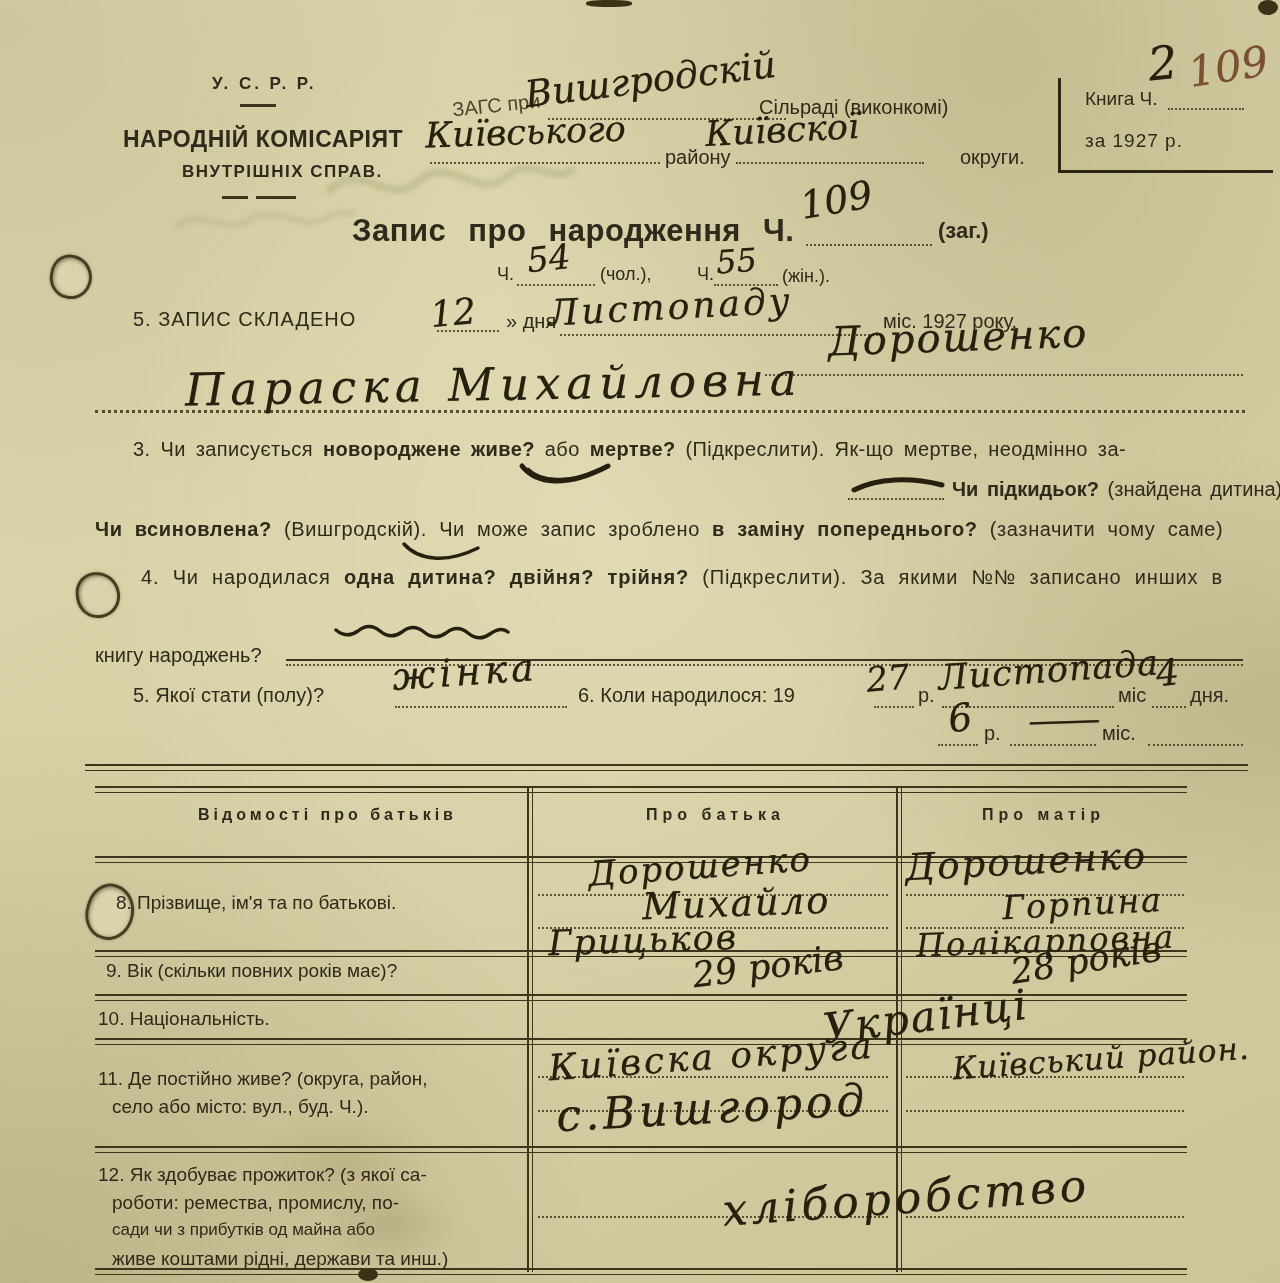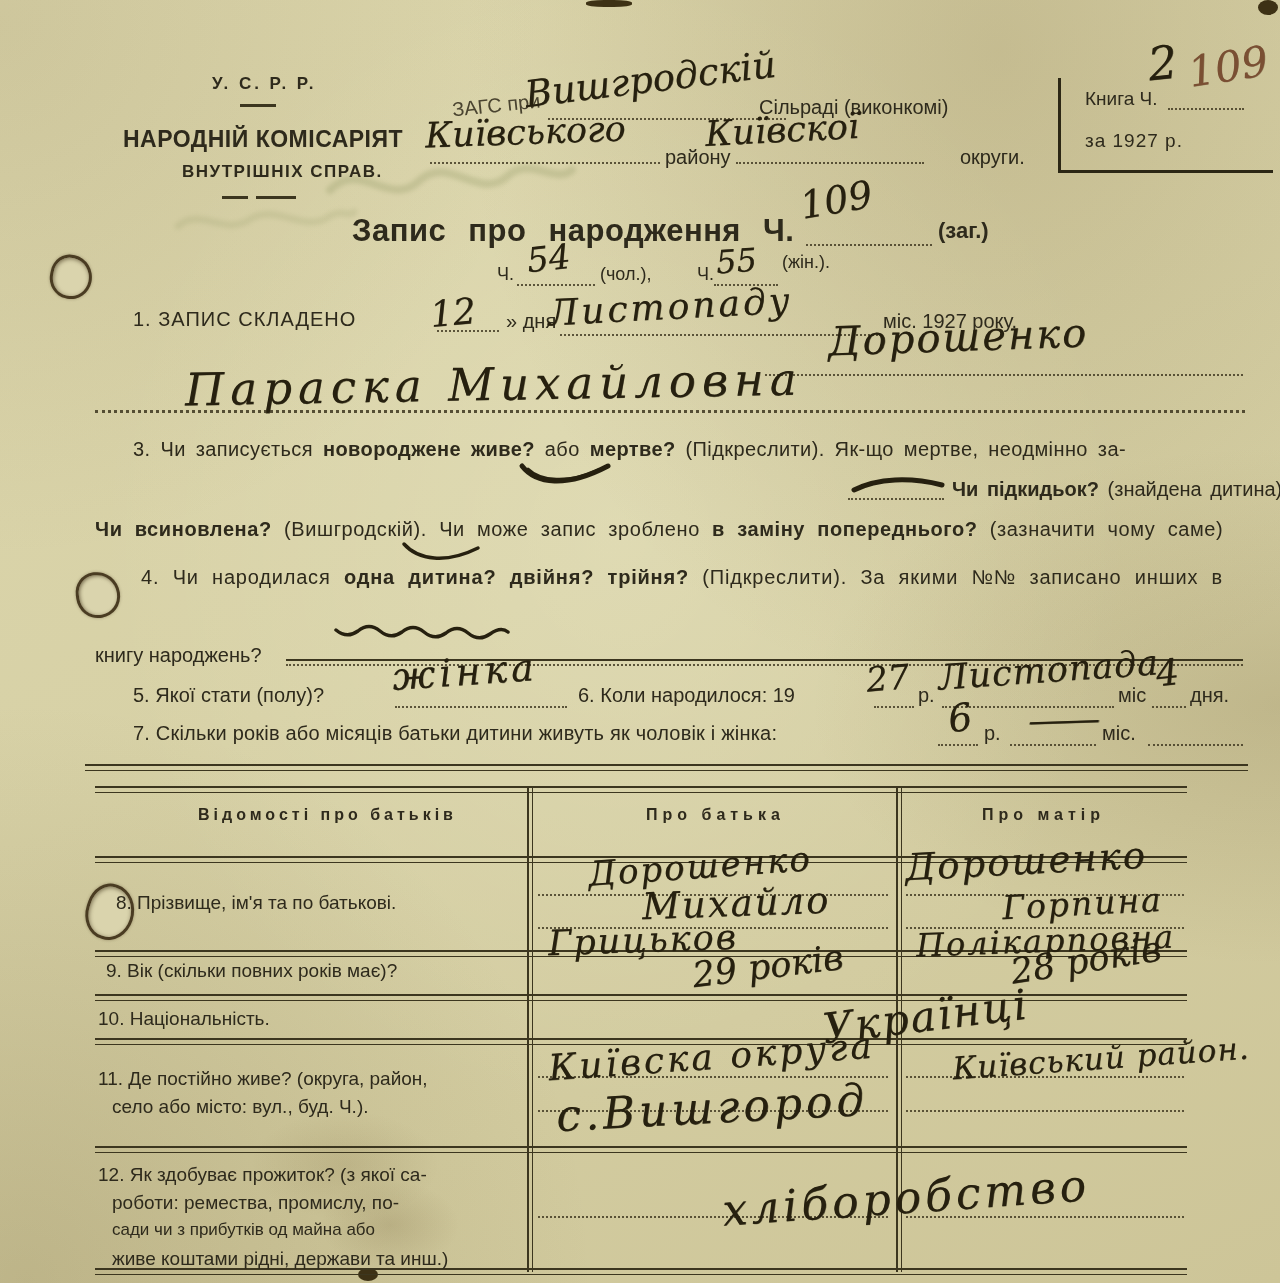--- a/index.html
+++ b/index.html
@@ -89,23 +89,23 @@
   <div class="hw" style="left:800px;top:178px;font-size:38px;transform:rotate(-10deg);">109</div>
   <div class="p b" style="left:938px;top:218px;font-size:22px;">(заг.)</div>
 
   <div class="p" style="left:497px;top:264px;font-size:18px;">Ч.</div>
   <div class="dot" style="left:517px;top:284px;width:78px;"></div>
   <div class="hw" style="left:527px;top:238px;font-size:34px;transform:rotate(-6deg);">54</div>
   <div class="p" style="left:600px;top:264px;font-size:18px;">(чол.),</div>
   <div class="p" style="left:697px;top:264px;font-size:18px;">Ч.</div>
   <div class="dot" style="left:714px;top:284px;width:64px;"></div>
   <div class="hw" style="left:716px;top:242px;font-size:32px;transform:rotate(-4deg);">55</div>
-  <div class="p" style="left:782px;top:252px;font-size:18px;">(жін.).</div>
-
-  <div class="p" style="left:133px;top:308px;font-size:20px;letter-spacing:1px;">1. ЗАПИС СКЛАДЕНО</div>
+  <div class="p" style="left:782px;top:266px;font-size:18px;">(жін.).</div>
+
+  <div class="p" style="left:133px;top:308px;font-size:20px;letter-spacing:1px;">5. ЗАПИС СКЛАДЕНО</div>
   <div class="dot" style="left:437px;top:330px;width:62px;"></div>
   <div class="hw" style="left:430px;top:292px;font-size:36px;transform:rotate(-5deg);">12</div>
   <div class="p" style="left:506px;top:310px;font-size:20px;">» дня</div>
   <div class="dot" style="left:560px;top:334px;width:318px;"></div>
   <div class="hw" style="left:548px;top:286px;font-size:36px;letter-spacing:3px;transform:rotate(-3deg);">Листопаду</div>
   <div class="p" style="left:883px;top:310px;font-size:20px;">міс. 1927 року.</div>
 
   <div class="dot" style="left:765px;top:374px;width:478px;"></div>
   <div class="hw" style="left:828px;top:314px;font-size:40px;letter-spacing:2px;transform:rotate(-2deg);">Дорошенко</div>
   <div class="hw" style="left:185px;top:358px;font-size:45px;letter-spacing:6px;transform:rotate(-1deg);">Параска Михайловна</div>
@@ -160,21 +160,20 @@
   <div class="dot" style="left:874px;top:706px;width:40px;"></div>
   <div class="hw" style="left:866px;top:658px;font-size:34px;transform:rotate(-5deg);">27</div>
   <div class="p" style="left:918px;top:684px;font-size:20px;">р.</div>
   <div class="dot" style="left:942px;top:706px;width:172px;"></div>
   <div class="hw" style="left:938px;top:650px;font-size:35px;letter-spacing:1px;transform:rotate(-4deg);">Листопада</div>
   <div class="p" style="left:1118px;top:684px;font-size:20px;">міс</div>
   <div class="dot" style="left:1152px;top:706px;width:34px;"></div>
   <div class="hw" style="left:1156px;top:652px;font-size:36px;transform:rotate(-6deg);">4</div>
   <div class="p" style="left:1190px;top:684px;font-size:20px;">дня.</div>
 
-  <div class="p" style="left:133px;top:722px;font-size:20px;letter-spacing:.2px;">7. Скільки років або місяців батьки дитини живуть як чоловік і жінка:</div>
   <div class="dot" style="left:938px;top:744px;width:40px;"></div>
   <div class="hw" style="left:948px;top:696px;font-size:38px;transform:rotate(-8deg);">6</div>
   <div class="p" style="left:984px;top:722px;font-size:20px;">р.</div>
   <div class="dot" style="left:1010px;top:744px;width:86px;"></div>
   <div class="hw" style="left:1026px;top:700px;font-size:36px;transform:scaleX(2.1) rotate(-4deg);transform-origin:left;">—</div>
   <div class="p" style="left:1102px;top:722px;font-size:20px;">міс.</div>
   <div class="dot" style="left:1148px;top:744px;width:95px;"></div>
 
   <div class="dbl" style="left:85px;top:764px;width:1163px;"></div>
 

